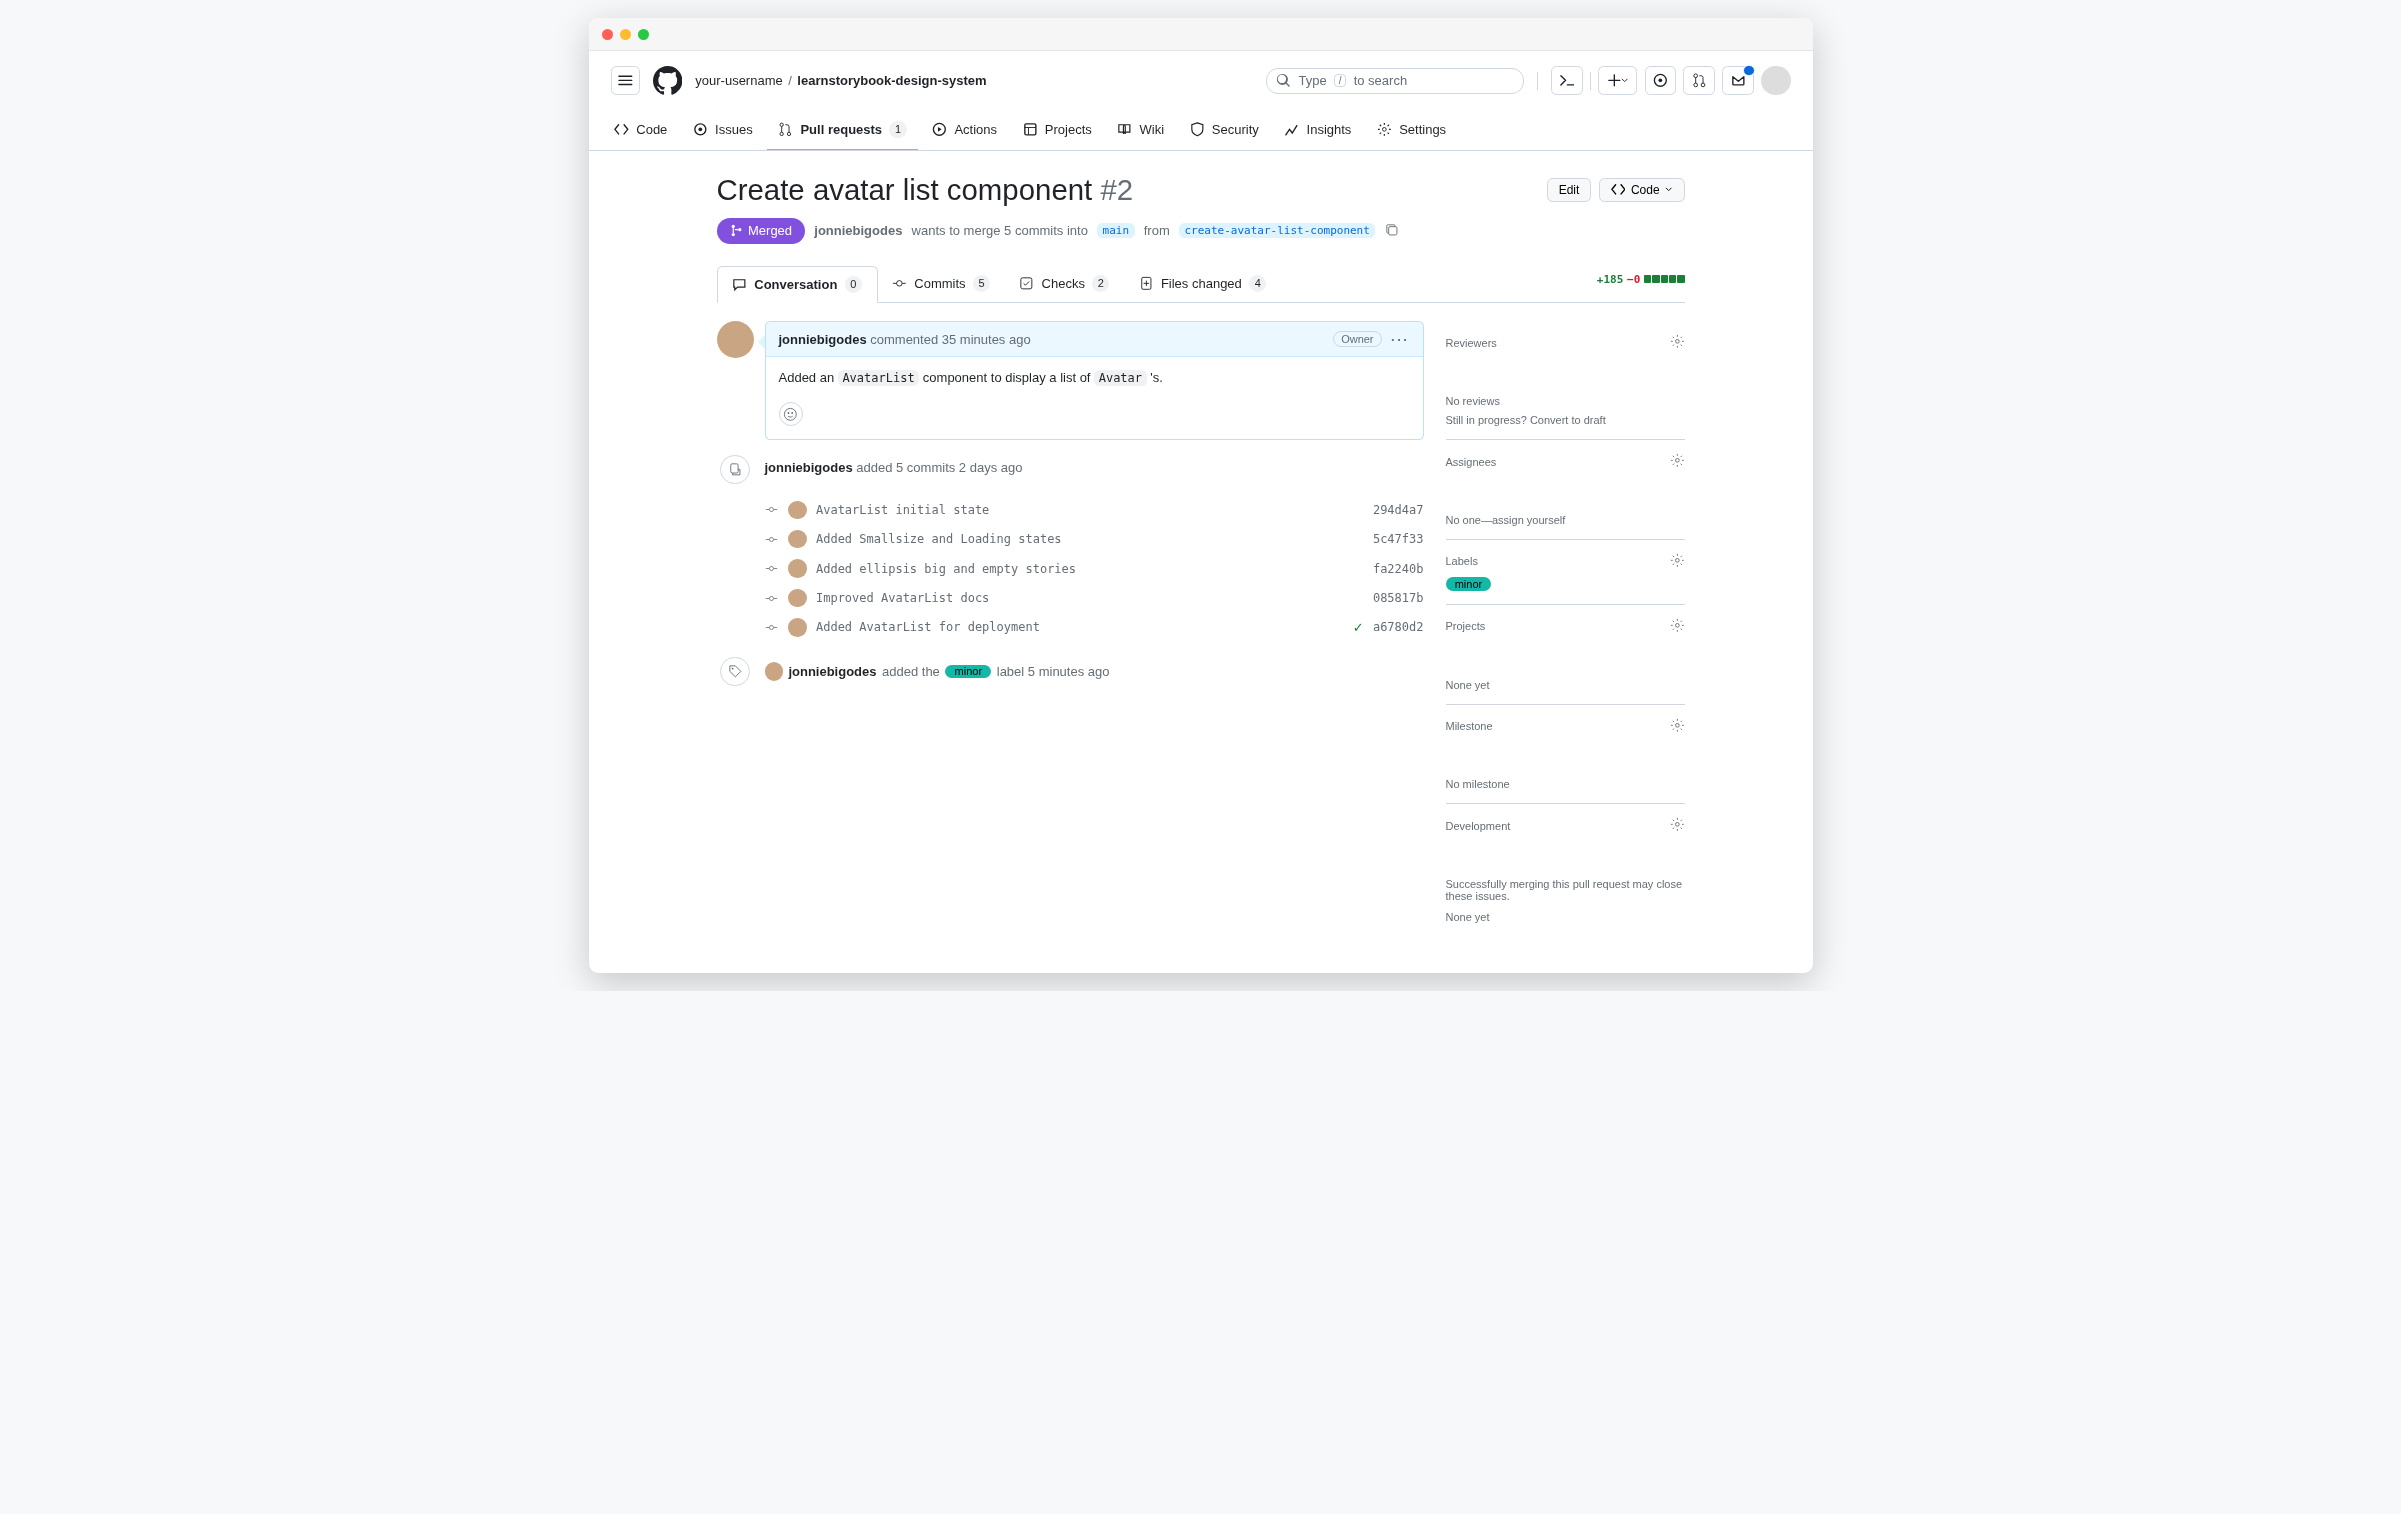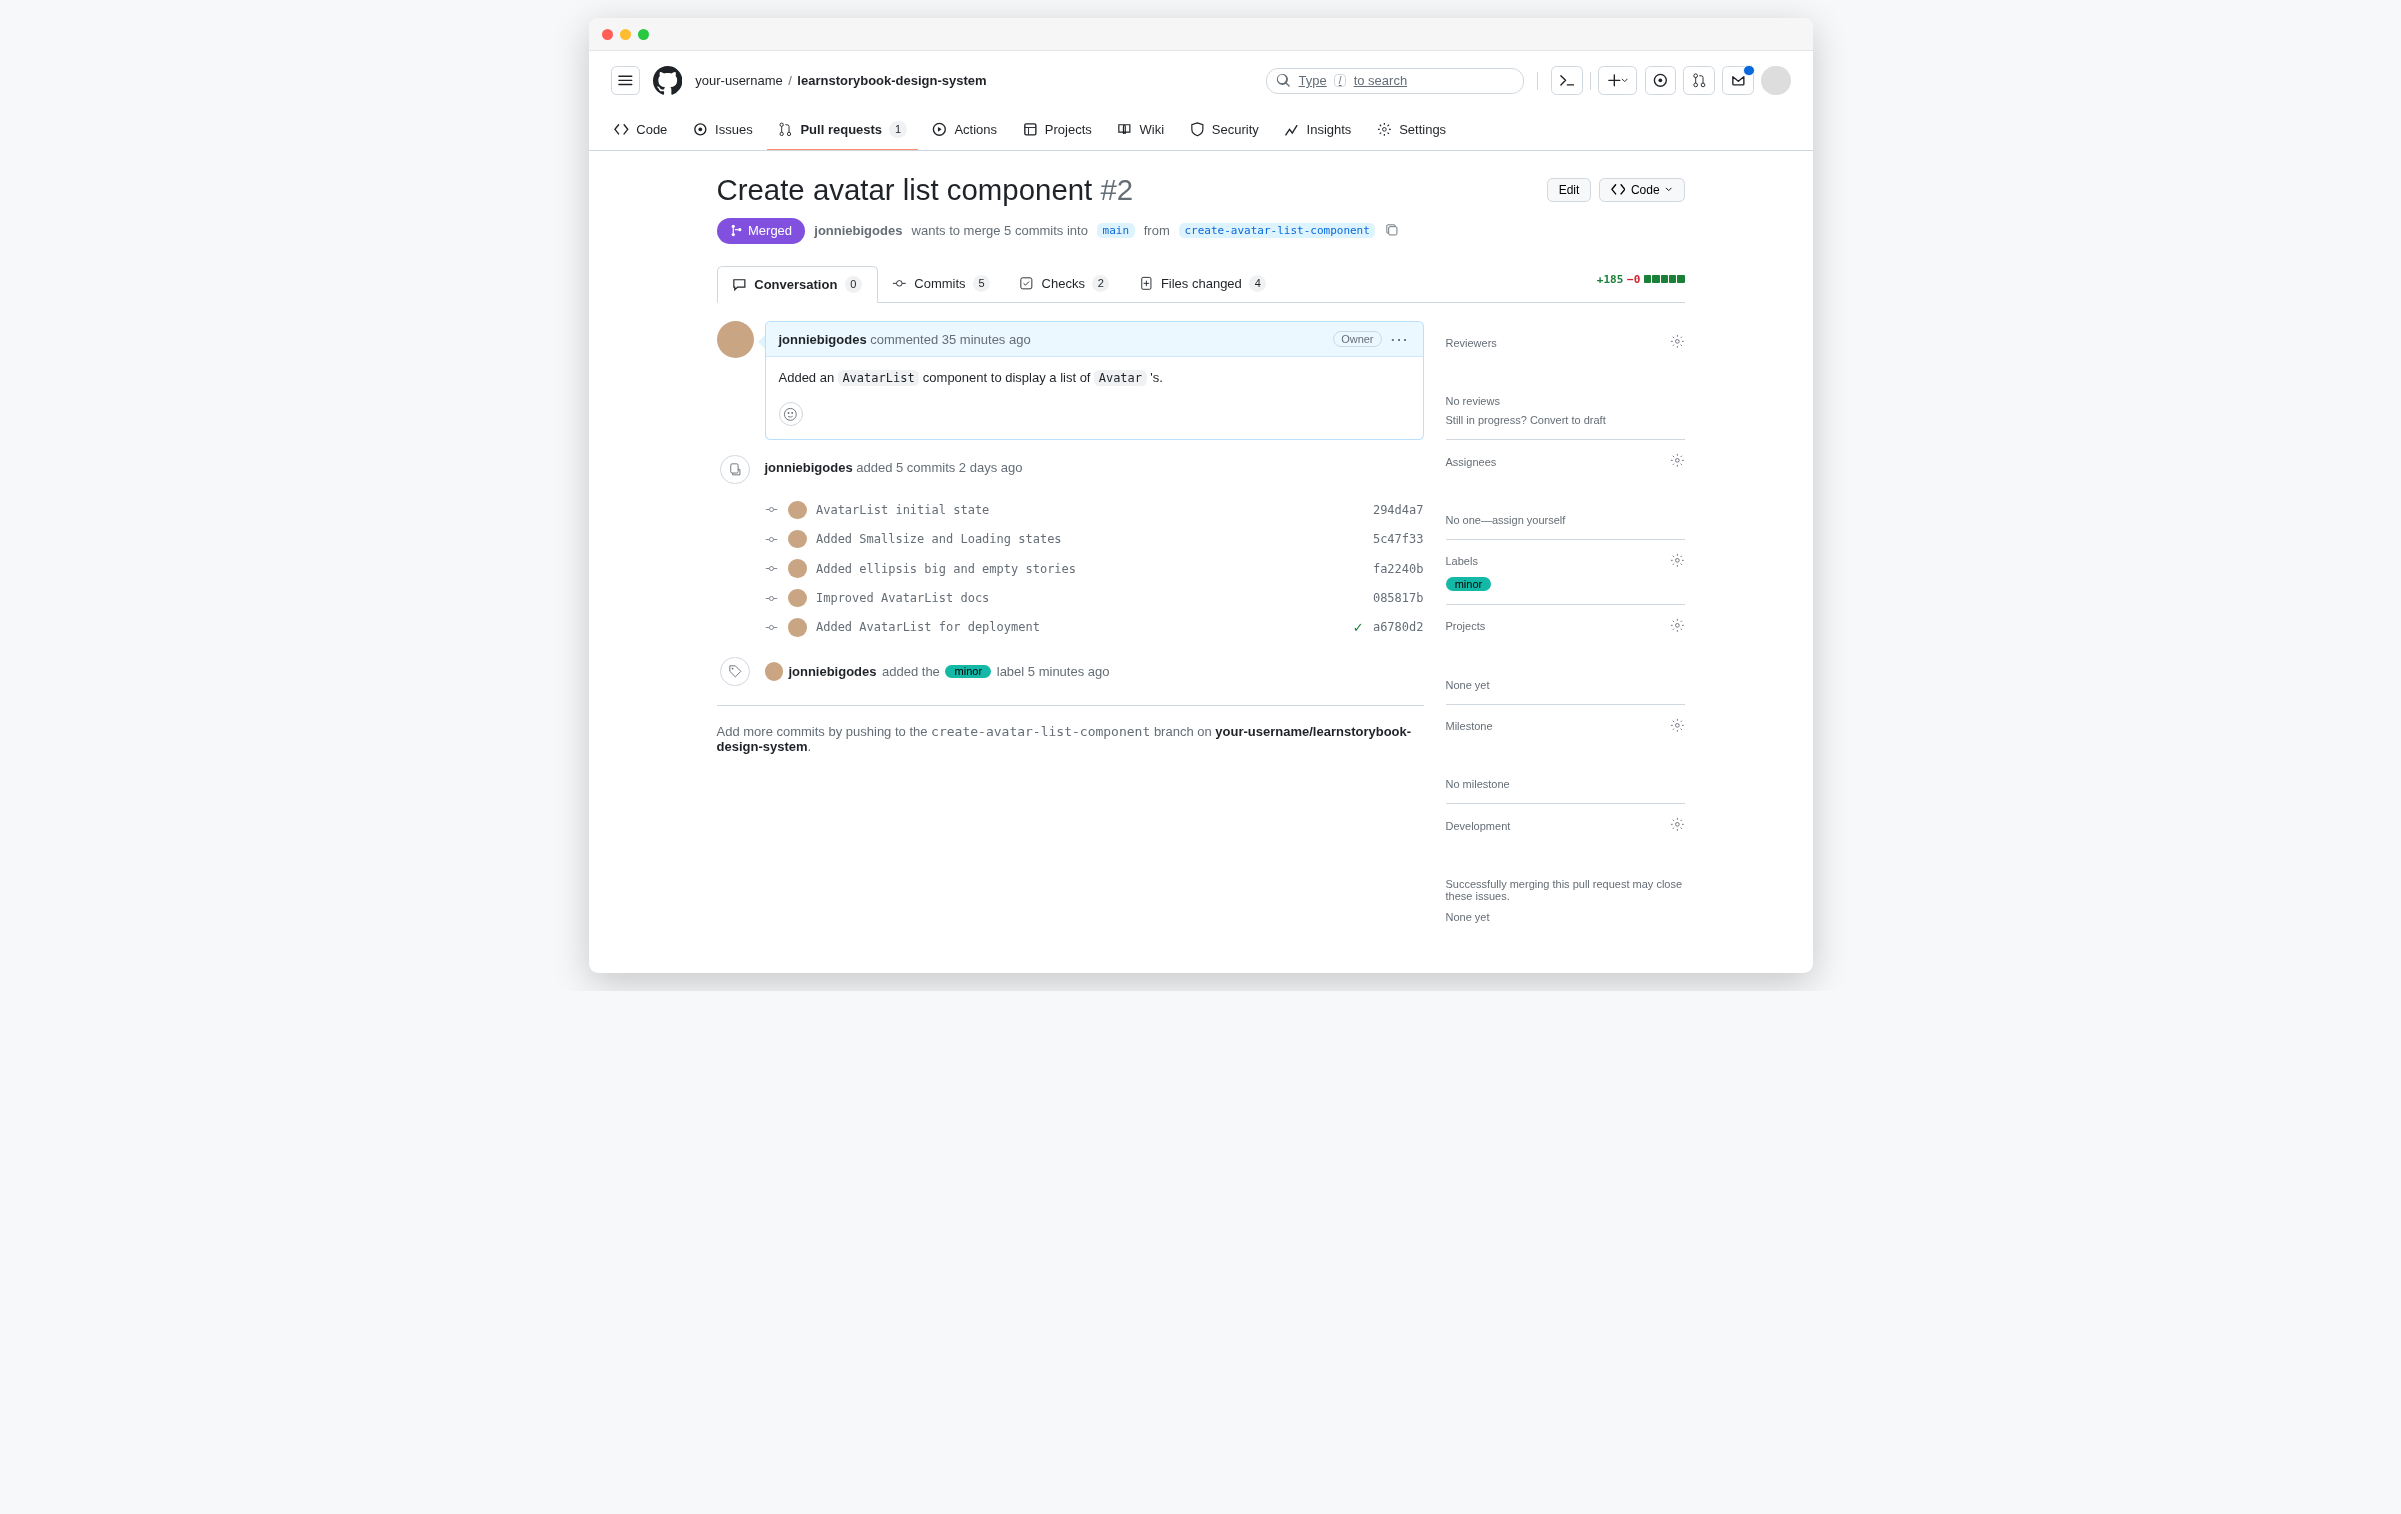--- a/index.html
+++ b/index.html
@@ -10,21 +10,21 @@
 .dot.red { background: #ff5f57; } .dot.yellow { background: #febc2e; } .dot.green { background: #28c840; }
 
 .gh-header { display:flex; align-items:center; padding: 14.7px 22px; gap: 13px; background:#fff; }
 .menu-btn { width:29.4px; height:29.4px; border:0.9px solid #d0d7de; border-radius:5.5px; display:flex; align-items:center; justify-content:center; cursor:pointer; }
 .gh-logo { width:29.4px; height:29.4px; }
 .crumbs { display:flex; align-items:center; gap:5.5px; font-size:13px; }
 .crumbs a { color:#1f2328; text-decoration:none; }
 .crumbs .sep { color:#656d76; }
 .crumbs .repo { font-weight:600; }
 .spacer { flex:1; }
-.search { display:flex; align-items:center; gap:7.4px; border:0.9px solid #d0d7de; border-radius:12px; padding:4.6px 9.2px; width:258px; color:#656d76; font-size:13px;text-decoration:underline; }
+.search { display:flex; align-items:center; gap:7.4px; border:0.9px solid #d0d7de; border-radius:12px; padding:4.6px 9.2px; width:258px; color:#656d76; font-size:13px; }
 .kbd { border:0.9px solid #d0d7de; border-radius:3.7px; padding:0 3.7px; font-size:10px; }
 .hdr-actions { display:flex; gap:7.4px; align-items:center; }
 .icon-btn { border:0.9px solid #d0d7de; border-radius:5.5px; height:29.4px; min-width:29.4px; padding:0 7.4px; display:flex; align-items:center; justify-content:center; cursor:pointer; background:#fff; }
 .divider-v { width:0.9px; height:18.4px; background:#d0d7de; }
 .avatar-circle { width:29.4px; height:29.4px; border-radius:50%; background:#ddd; }
 
 .repo-nav { display:flex; align-items:center; gap: 3.7px; border-bottom:0.9px solid #d0d7de; padding: 0 14.7px; background:#fff; }
 .tab { display:flex; align-items:center; gap:7.4px; padding: 11px 11px; color:#1f2328; font-size:13px; cursor:pointer; border-bottom:1.8px solid transparent; }
 .tab.active { border-bottom-color:#fd8c73; font-weight:600; }
 .counter { background:#afb8c133; border-radius:9.2px; padding:0 5.5px; font-size:11px; min-width:16.6px; text-align:center; line-height:16.6px; height:16.6px; font-weight:500; }
@@ -427,23 +427,20 @@
             </div>
           <div class="tl-text" style="display:flex;align-items:center;gap:5.5px">
             <div class="commit-av"></div>
             <b>jonniebigodes</b>
             <span>added the</span>
             <span class="label-chip">minor</span>
             <span>label 5 minutes ago</span>
           </div>
         </div>
 
-        <div class="push-hint">
-          <span>Add more commits by pushing to the </span><span class="mono">create-avatar-list-component</span><span> branch on </span><b>your-username/learnstorybook-design-system</b><span>.</span>
-        </div>
       </div>
 
       <div class="sidebar">
         <div class="side-section">
           <div class="side-head">
               <span>Reviewers</span>
               <span class="gear"><svg class="icon-svg" viewBox="0 0 16 16">
                   <circle cx="8" cy="8" r="2" stroke="currentColor" fill="none"></circle>
                   <path d="M8 1v2M8 13v2M1 8h2M13 8h2M3 3l1.4 1.4M11.6 11.6L13 13M13 3l-1.4 1.4M4.4 11.6L3 13" stroke="currentColor"></path>
                 </svg></span>

